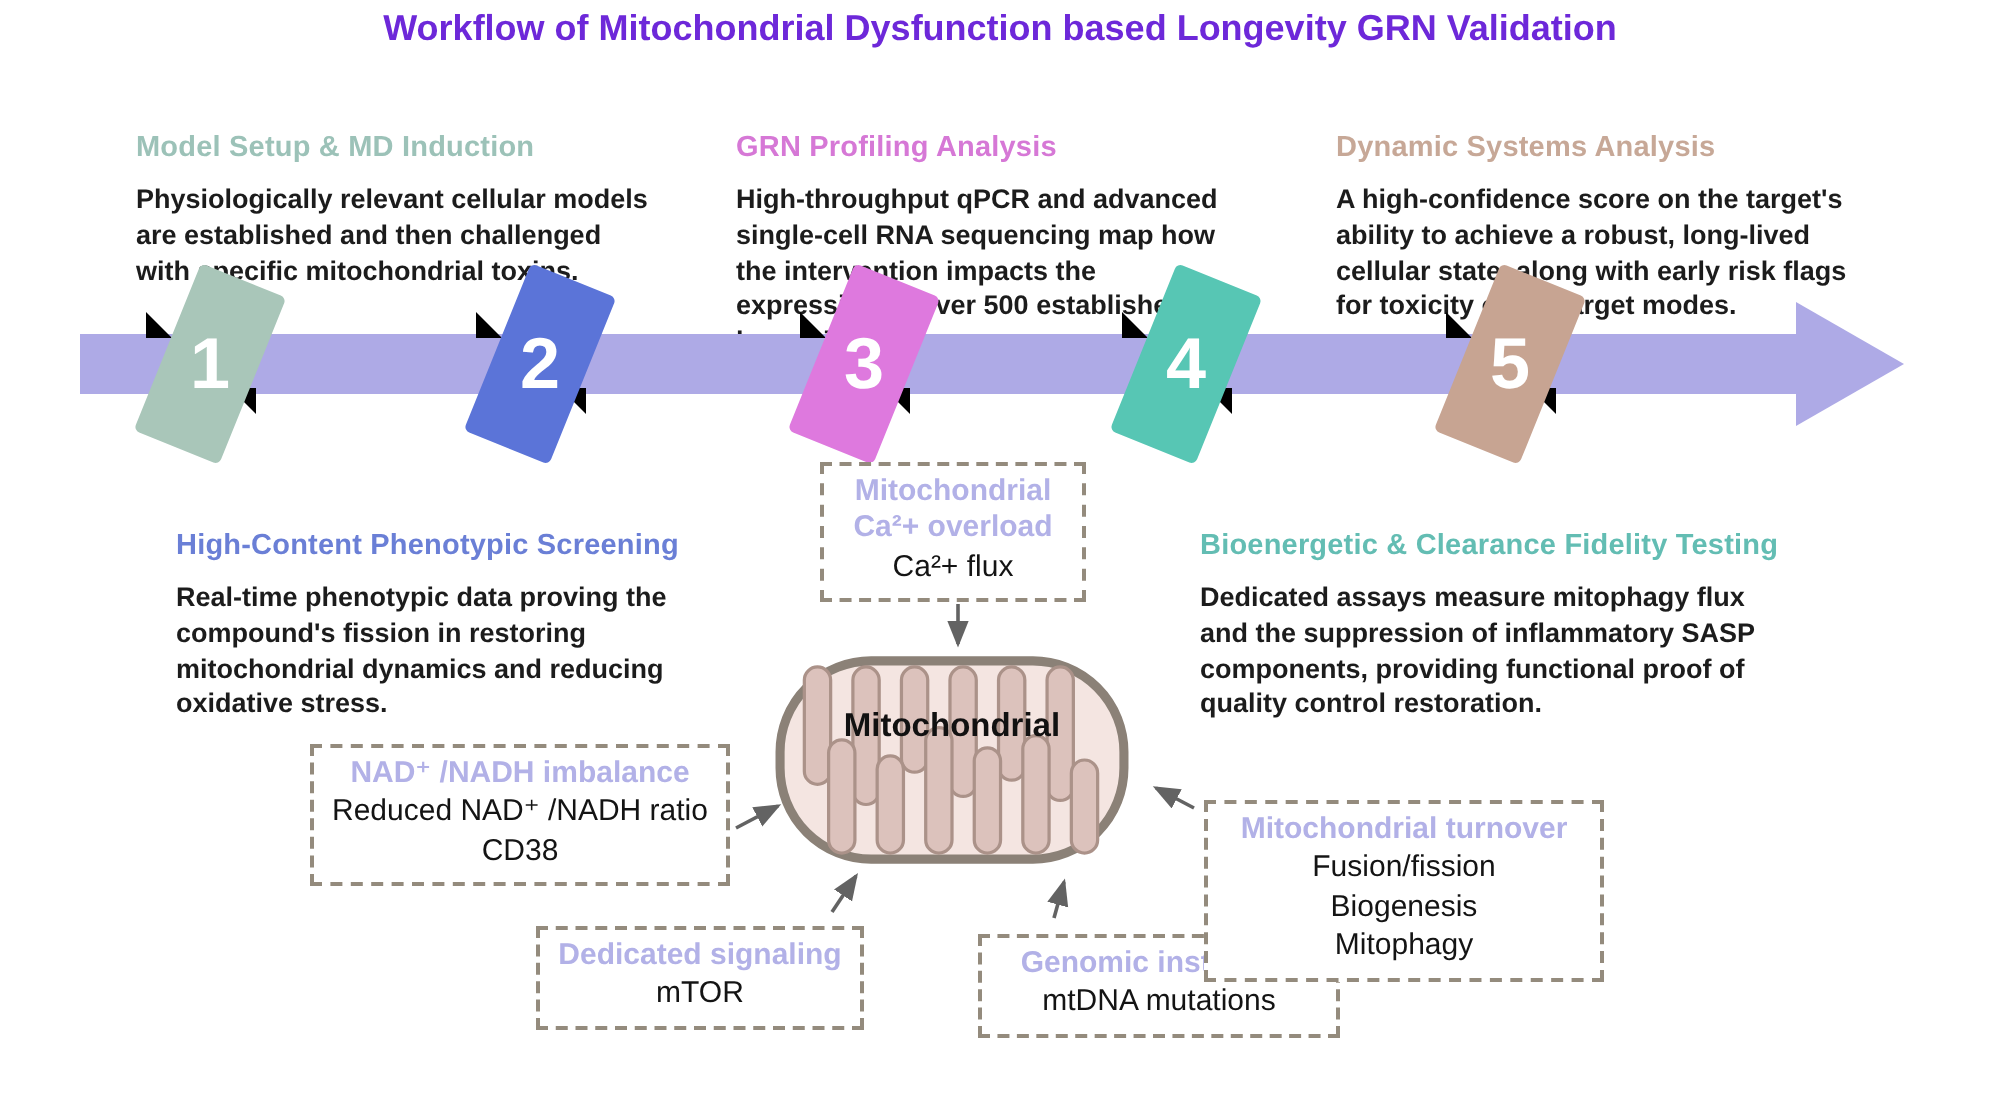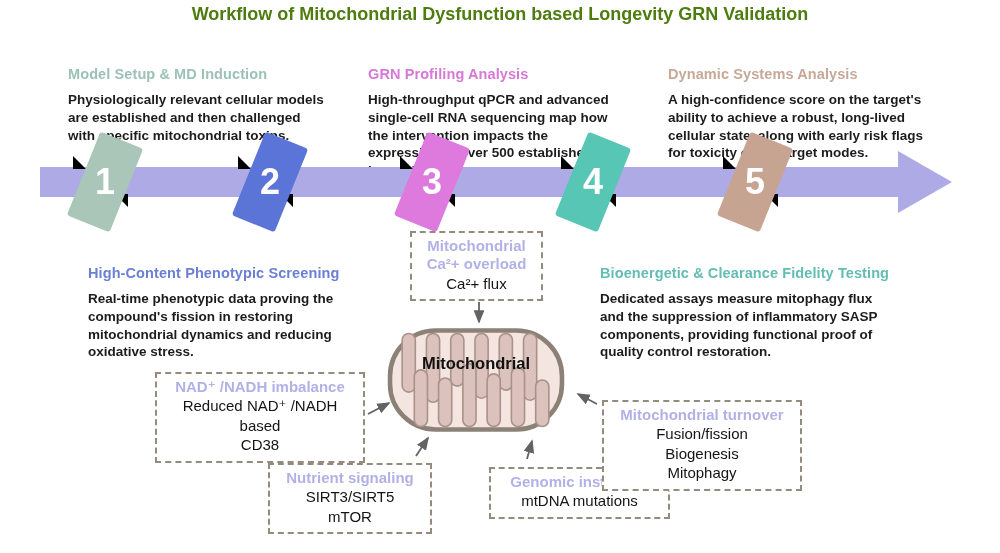--- a/index.html
+++ b/index.html
@@ -1,19 +1,19 @@
 <!DOCTYPE html>
 <html><head>
 <meta charset="utf-8">
 <style>
   html,body{margin:0;padding:0;background:#fff;}
   .canvas{position:relative;width:1000px;height:553px;background:#fff;overflow:hidden;
           font-family:"Liberation Sans","DejaVu Sans",sans-serif;color:#1c1c1c;}
   .title{position:absolute;left:0;top:4px;width:100%;text-align:center;
-         font-size:18px;font-weight:bold;color:#4d7c0f;margin:0;}
+         font-size:18px;font-weight:bold;color:#6d28d9;margin:0;}
   
   .phase{position:absolute;margin-top:20px;}
   .ph{font-size:14.5px;font-weight:bold;letter-spacing:.1px;}
   .pb{font-size:13.5px;line-height:1.32;margin:9px 0 0 0;color:#1c1c1c;font-weight:bold;}
   .p1{left:68px;top:46px;width:268px}.p1 .pb{width:262px}
   .p2{left:368px;top:46px;width:300px}.p2 .pb{width:254px}
   .p3{left:668px;top:46px;width:330px}.p3 .pb{width:258px}
   .pb1{left:88px;top:245px;width:260px}.pb1 .pb{width:247px}
   .pb2{left:600px;top:245px;width:300px}.pb2 .pb{width:280px}
   
@@ -115,27 +115,26 @@
   </div>
 
   <div class="hbox bx-ca">
     <div class="ht">Mitochondrial</div>
     <div class="ht">Ca²+ overload</div>
     <div class="hi">Ca²+ flux</div>
   </div>
 
   <div class="hbox bx-nad">
     <div class="ht">NAD⁺ /NADH imbalance</div>
-    <div class="hi">Reduced NAD⁺ /NADH based</div>
+    <div class="hi">Reduced NAD⁺ /NADH ratio</div>
     <div class="hi">CD38</div>
   </div>
 
   <div class="hbox bx-nut">
-    <div class="ht">Nutrient signaling</div>
-    <div class="hi">SIRT3/SIRT5</div>
+    <div class="ht">Dedicated signaling</div>
     <div class="hi">mTOR</div>
   </div>
 
   <div class="hbox bx-gen">
     <div class="ht">Genomic instability</div>
     <div class="hi">mtDNA mutations</div>
   </div>
 
   <div class="hbox bx-turn">
     <div class="ht">Mitochondrial turnover</div>

